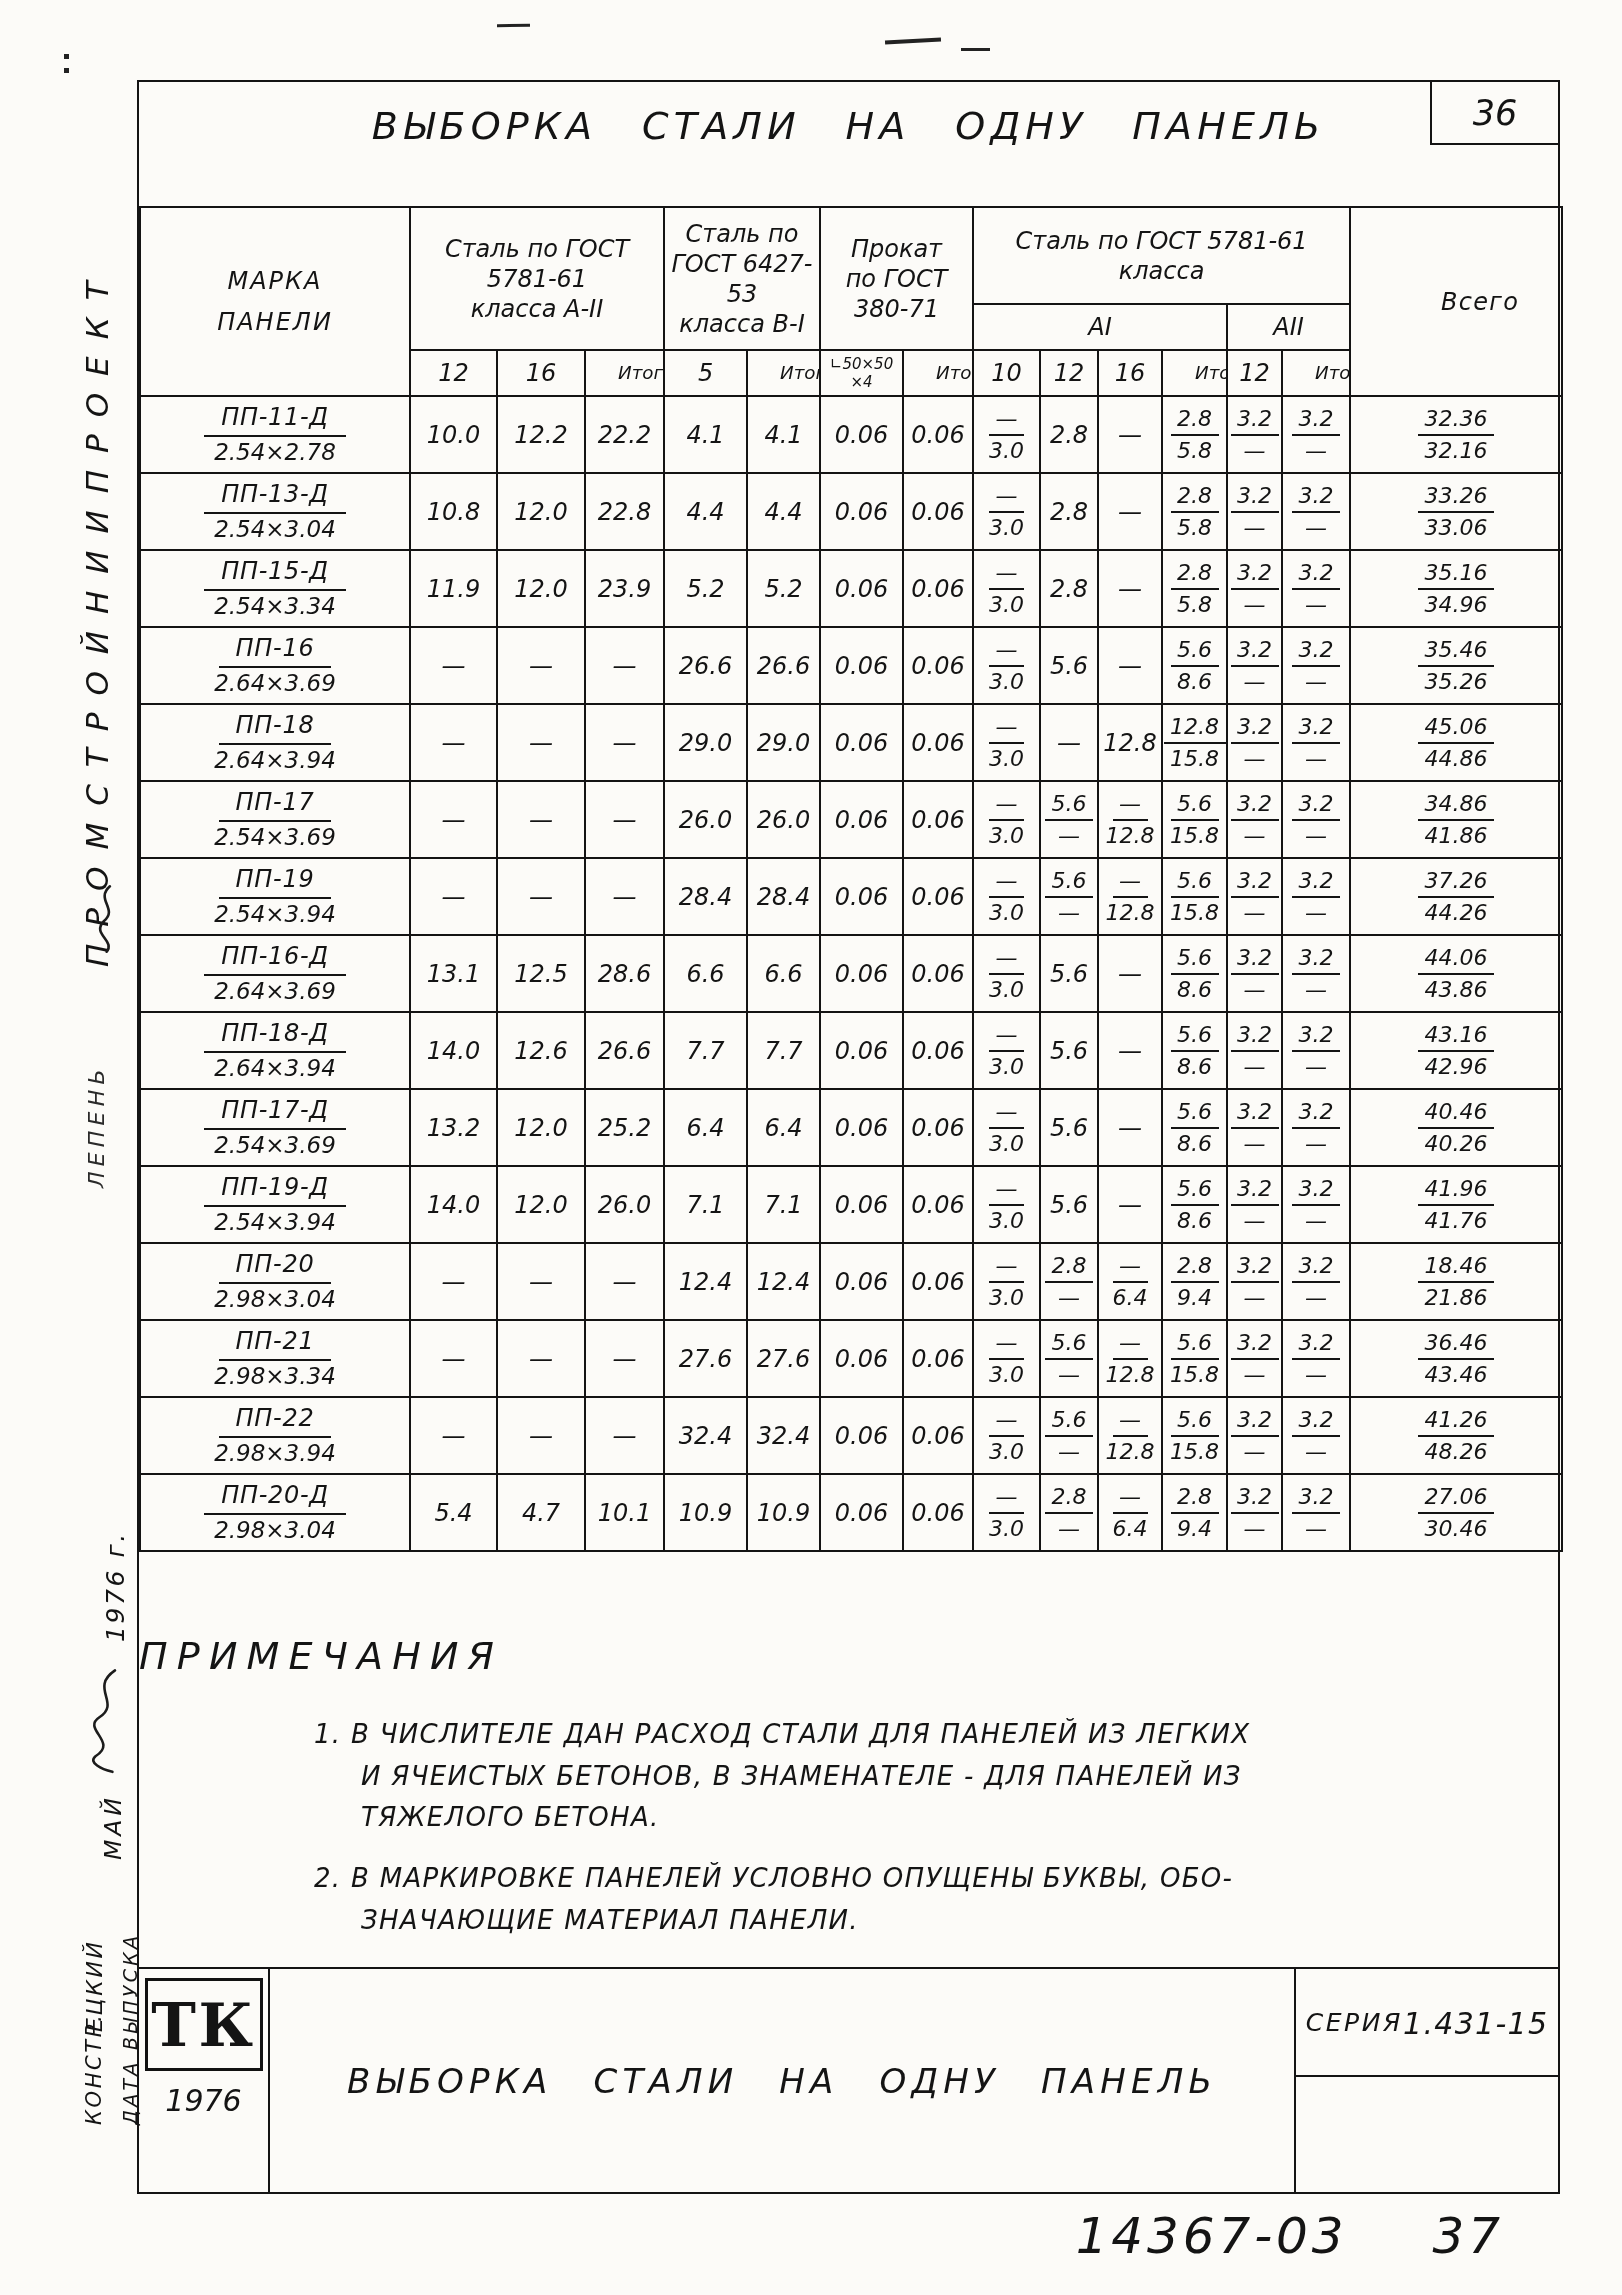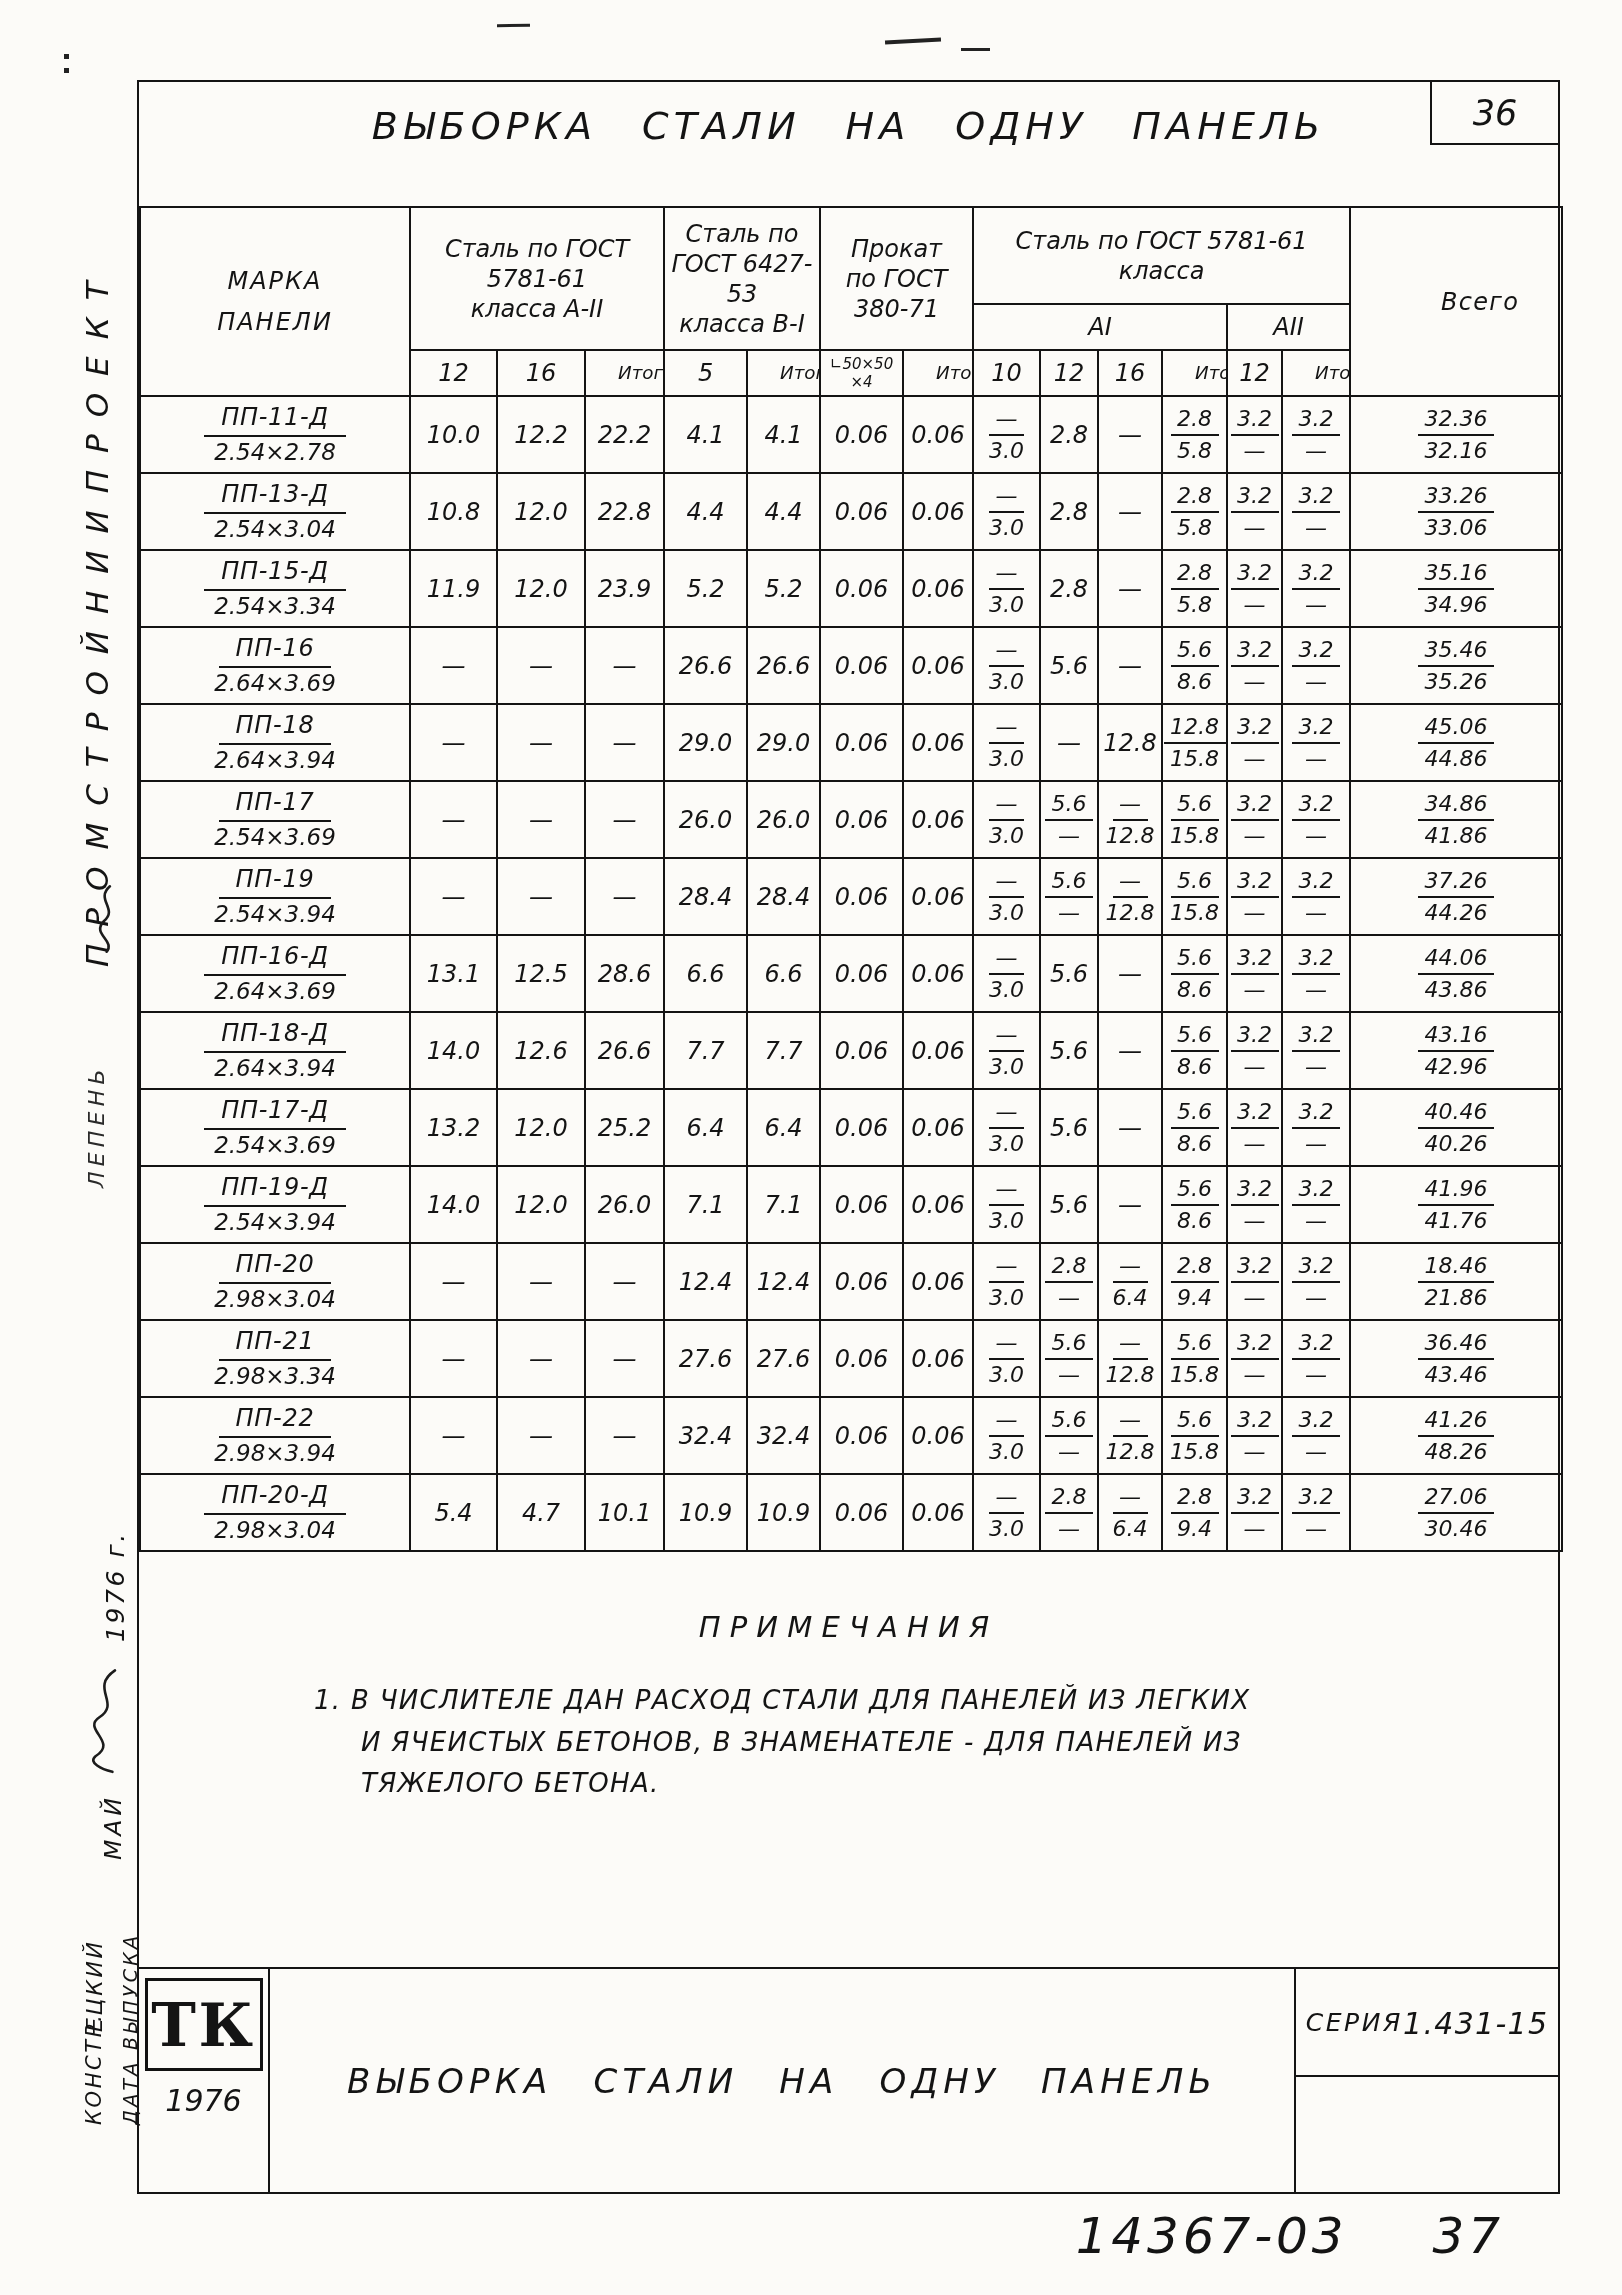--- a/index.html
+++ b/index.html
@@ -65,22 +65,22 @@
   .frac-top { border-bottom:2px solid #141414; padding:0 6.5px 2px; line-height:1.15; }
   .frac-bot { padding-top:2px; line-height:1.15; }
   td .frac { font-size:22px; }
   .mark-cell .frac { font-size:24px; }
   .mark-cell .frac-top { padding:0 17px 3.3px; letter-spacing:0.7px; }
   .mark-cell .frac-bot { font-size:23px; }
 
   
   .notes { position:absolute; top:1460px; left:0; right:0; height:423px; }
   .notes-title {
-    margin-top:68px; text-align:center;
-    font-size:29px; letter-spacing:9.2px;
+    margin-top:92px; text-align:left;
+    font-size:38px; letter-spacing:9.2px;
   }
   .notes-list { margin:36px 98px 0 175px; }
   .note-item {
     font-size:26px; line-height:1.6;
     padding-left:47px; text-indent:-47px;
     margin-bottom:19.6px;
     letter-spacing:1.3px;
   }
 
   
@@ -790,20 +790,22 @@
           </tr>
         </tbody>
     </table>
 
     <div class="notes">
       <div class="notes-title">ПРИМЕЧАНИЯ</div>
       <div class="notes-list" id="notes-list">
           <div class="note-item prewrap">1.  В ЧИСЛИТЕЛЕ ДАН РАСХОД СТАЛИ ДЛЯ ПАНЕЛЕЙ ИЗ ЛЕГКИХ
 И ЯЧЕИСТЫХ БЕТОНОВ, В ЗНАМЕНАТЕЛЕ - ДЛЯ ПАНЕЛЕЙ ИЗ
 ТЯЖЕЛОГО БЕТОНА.</div>
+          <div class="note-item prewrap">2.  В МАРКИРОВКЕ ПАНЕЛЕЙ УСЛОВНО ОПУЩЕНЫ БУКВЫ, ОБО-
+ЗНАЧАЮЩИЕ МАТЕРИАЛ ПАНЕЛИ.</div>
         </div>
     </div>
 
     <div class="title-block">
       <div class="tb-left">
         <div class="tk-box">ТК</div>
         <div class="tk-year">1976</div>
       </div>
       <div class="tb-main">ВЫБОРКА СТАЛИ НА ОДНУ ПАНЕЛЬ</div>
       <div class="tb-right">

